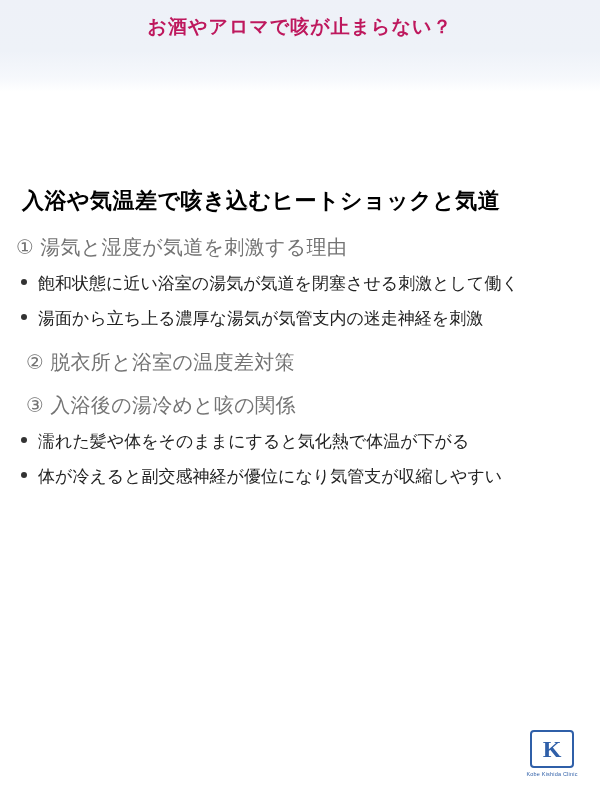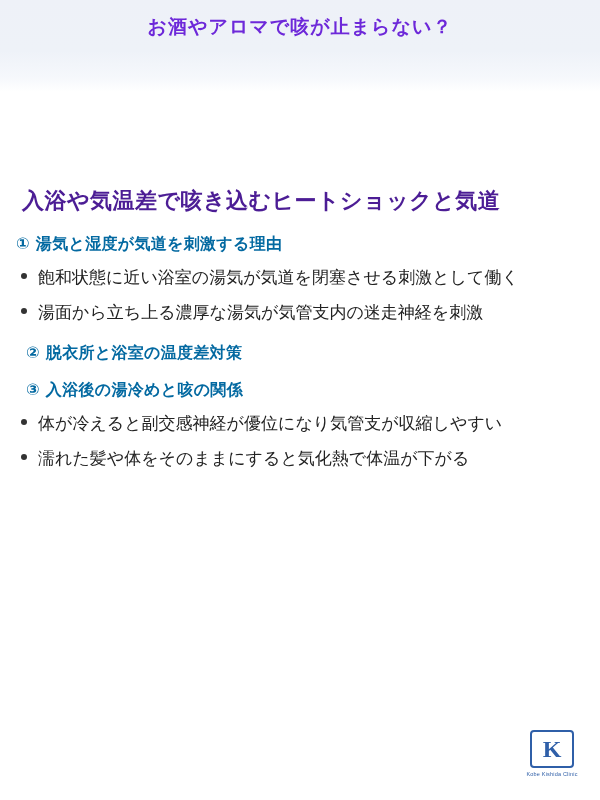--- a/index.html
+++ b/index.html
@@ -26,45 +26,45 @@
     height: 92px;
     background: linear-gradient(to bottom, #eef1f8 0%, #eef2f8 55%, #f6f8fc 85%, #ffffff 100%);
   }
   .top-title {
     position: absolute;
     left: 0; top: 14px;
     width: 600px;
     text-align: center;
     font-size: 19px;
     font-weight: bold;
-    color: #6d28d9;
+    color: #be185d;
     letter-spacing: 1px;
   }
   
   .main-heading {
     position: absolute;
     left: 22px;
     top: 186px;
     font-size: 22px;
     font-weight: bold;
-    color: #4c1d95;
+    color: #000000;
     letter-spacing: 0.5px;
     white-space: nowrap;
   }
   .sections {
     position: absolute;
     left: 0;
     top: 234px;
     width: 600px;
   }
   .section { margin-bottom: 16px; }
   .section-heading {
-    font-size: 16px;
-    font-weight: bold;
-    color: #0369a1;
+    font-size: 20px;
+    font-weight: normal;
+    color: #737373;
     margin-left: 16px;
     margin-bottom: 10px;
     white-space: nowrap;
     letter-spacing: 0.3px;
   }
   .section-heading .num { margin-right: 6px; }
   .section:nth-child(2) .section-heading,
   .section:nth-child(3) .section-heading { margin-left: 26px; }
   ul.bullets {
     list-style: none;
@@ -159,22 +159,22 @@
       <div class="section-heading">
         <span class="num">②</span><span>脱衣所と浴室の温度差対策</span>
       </div>
     </div>
 
     <div class="section">
       <div class="section-heading">
         <span class="num">③</span><span>入浴後の湯冷めと咳の関係</span>
       </div>
       <ul class="bullets">
+        <li>濡れた髪や体をそのままにすると気化熱で体温が下がる</li>
         <li>体が冷えると副交感神経が優位になり気管支が収縮しやすい</li>
-        <li>濡れた髪や体をそのままにすると気化熱で体温が下がる</li>
       </ul>
     </div>
 
   </div>
 
 
   <div class="logo">
     <div class="logo-mark">
       <div class="k">K</div>
     </div>

